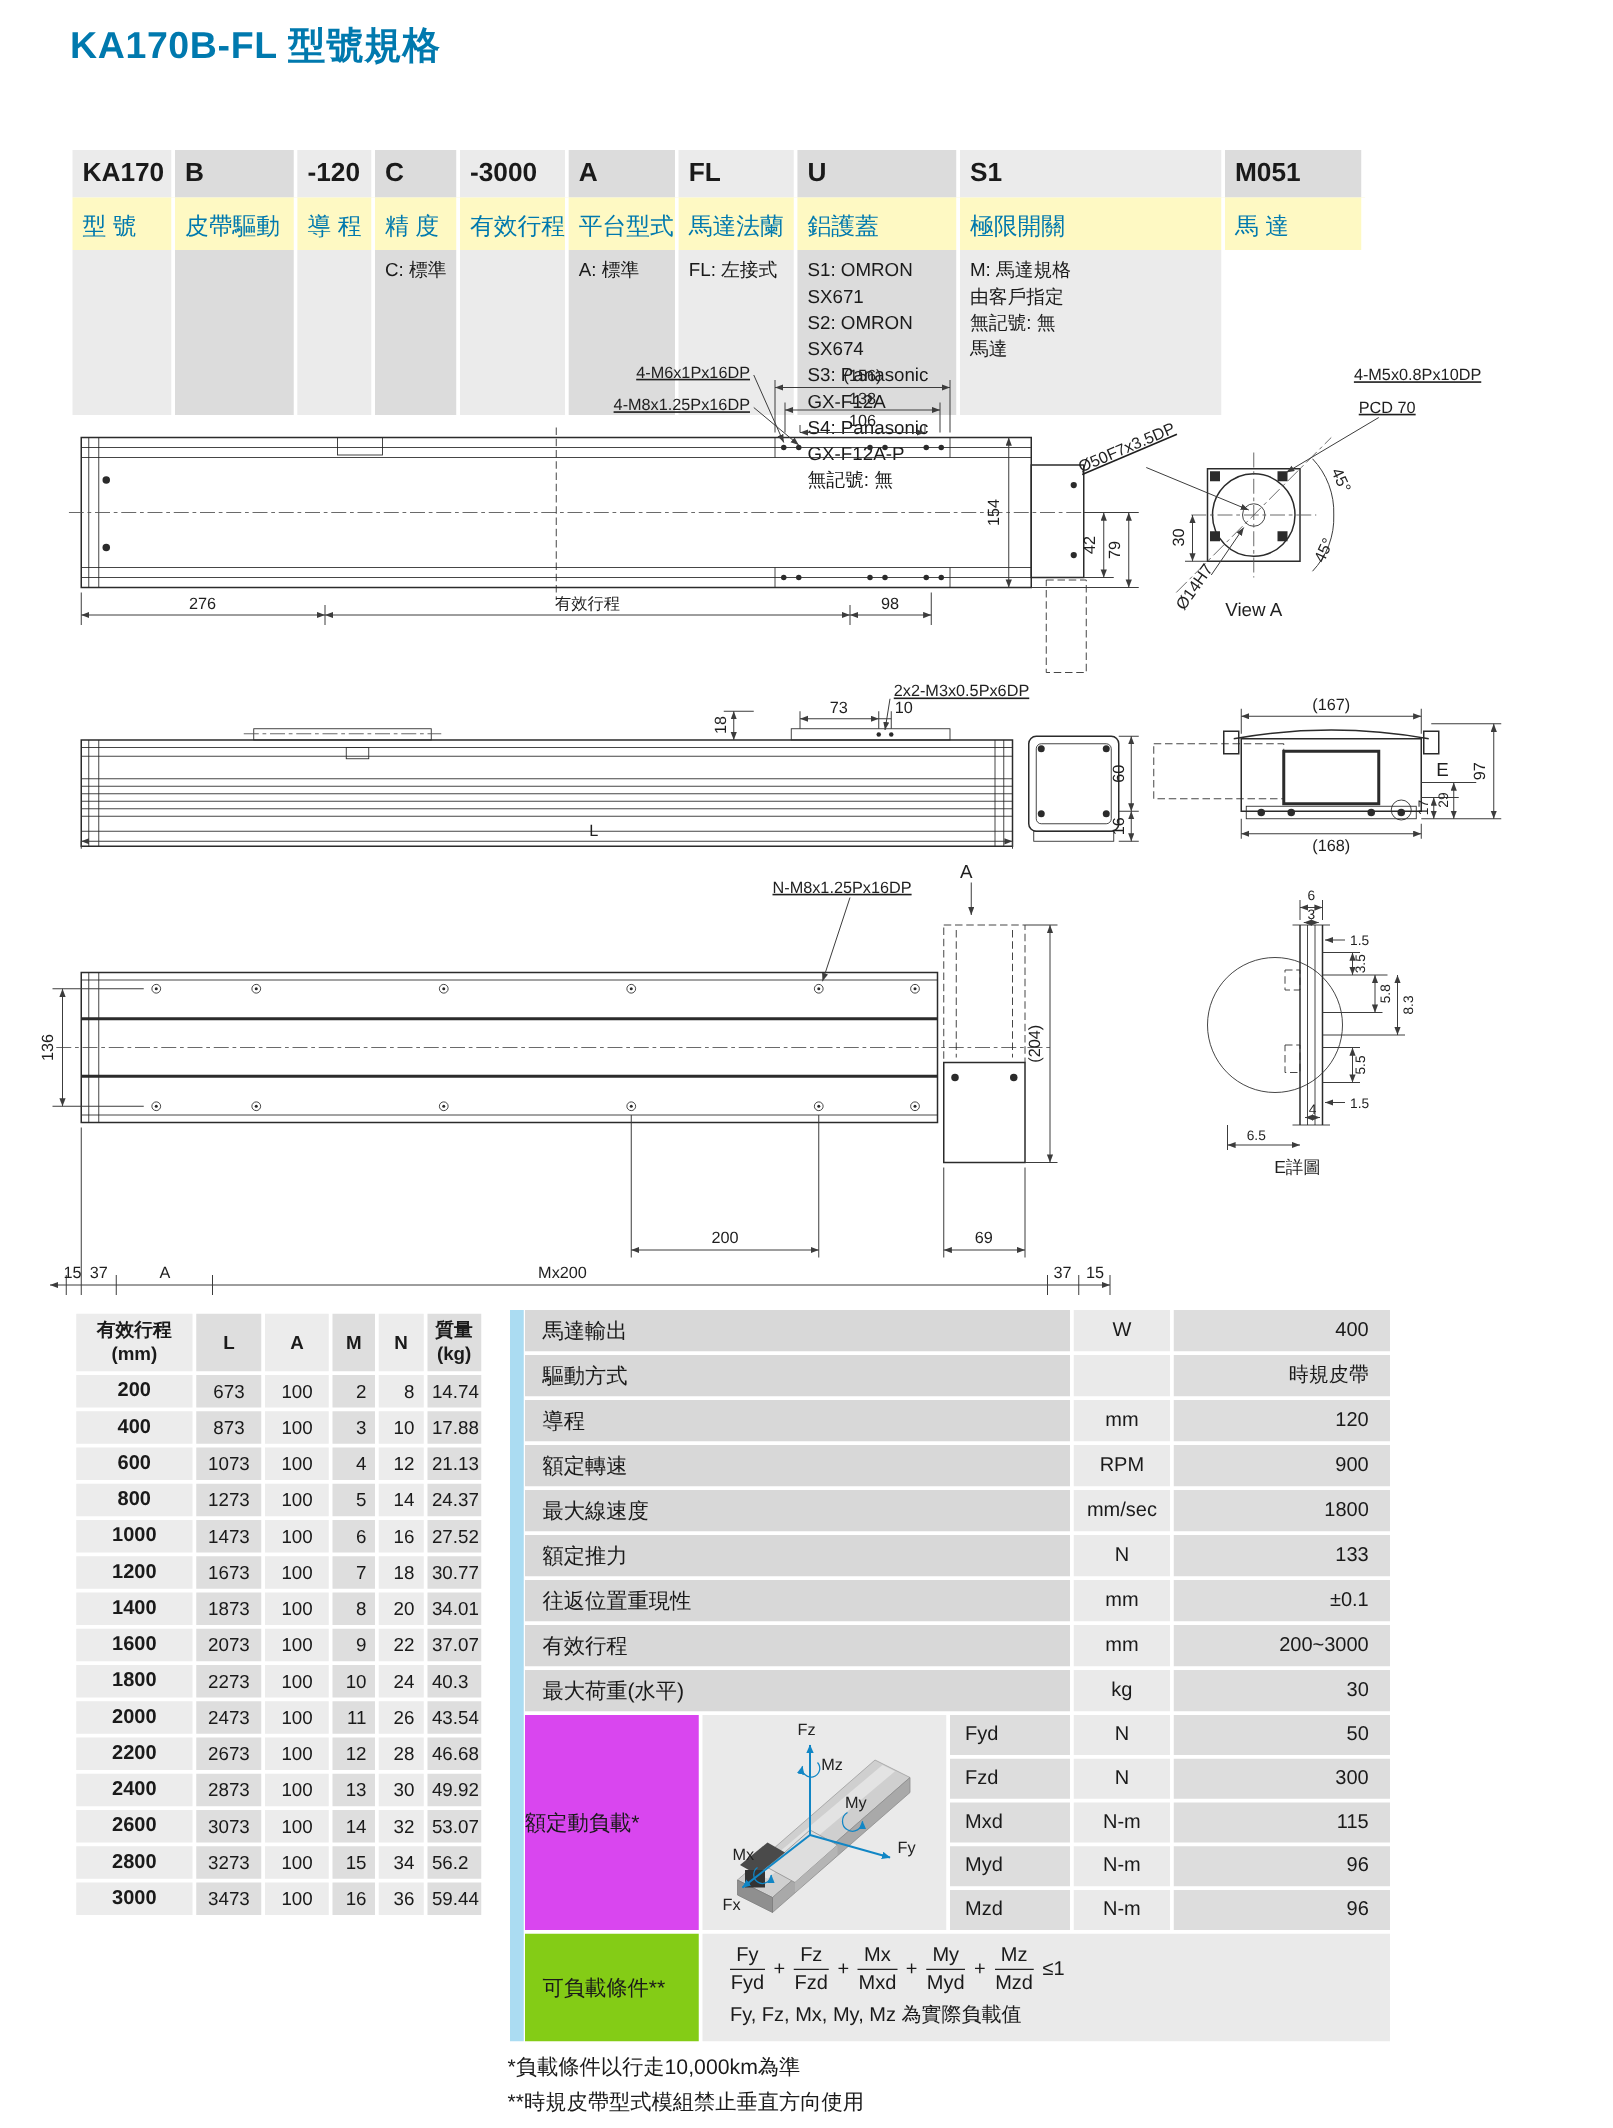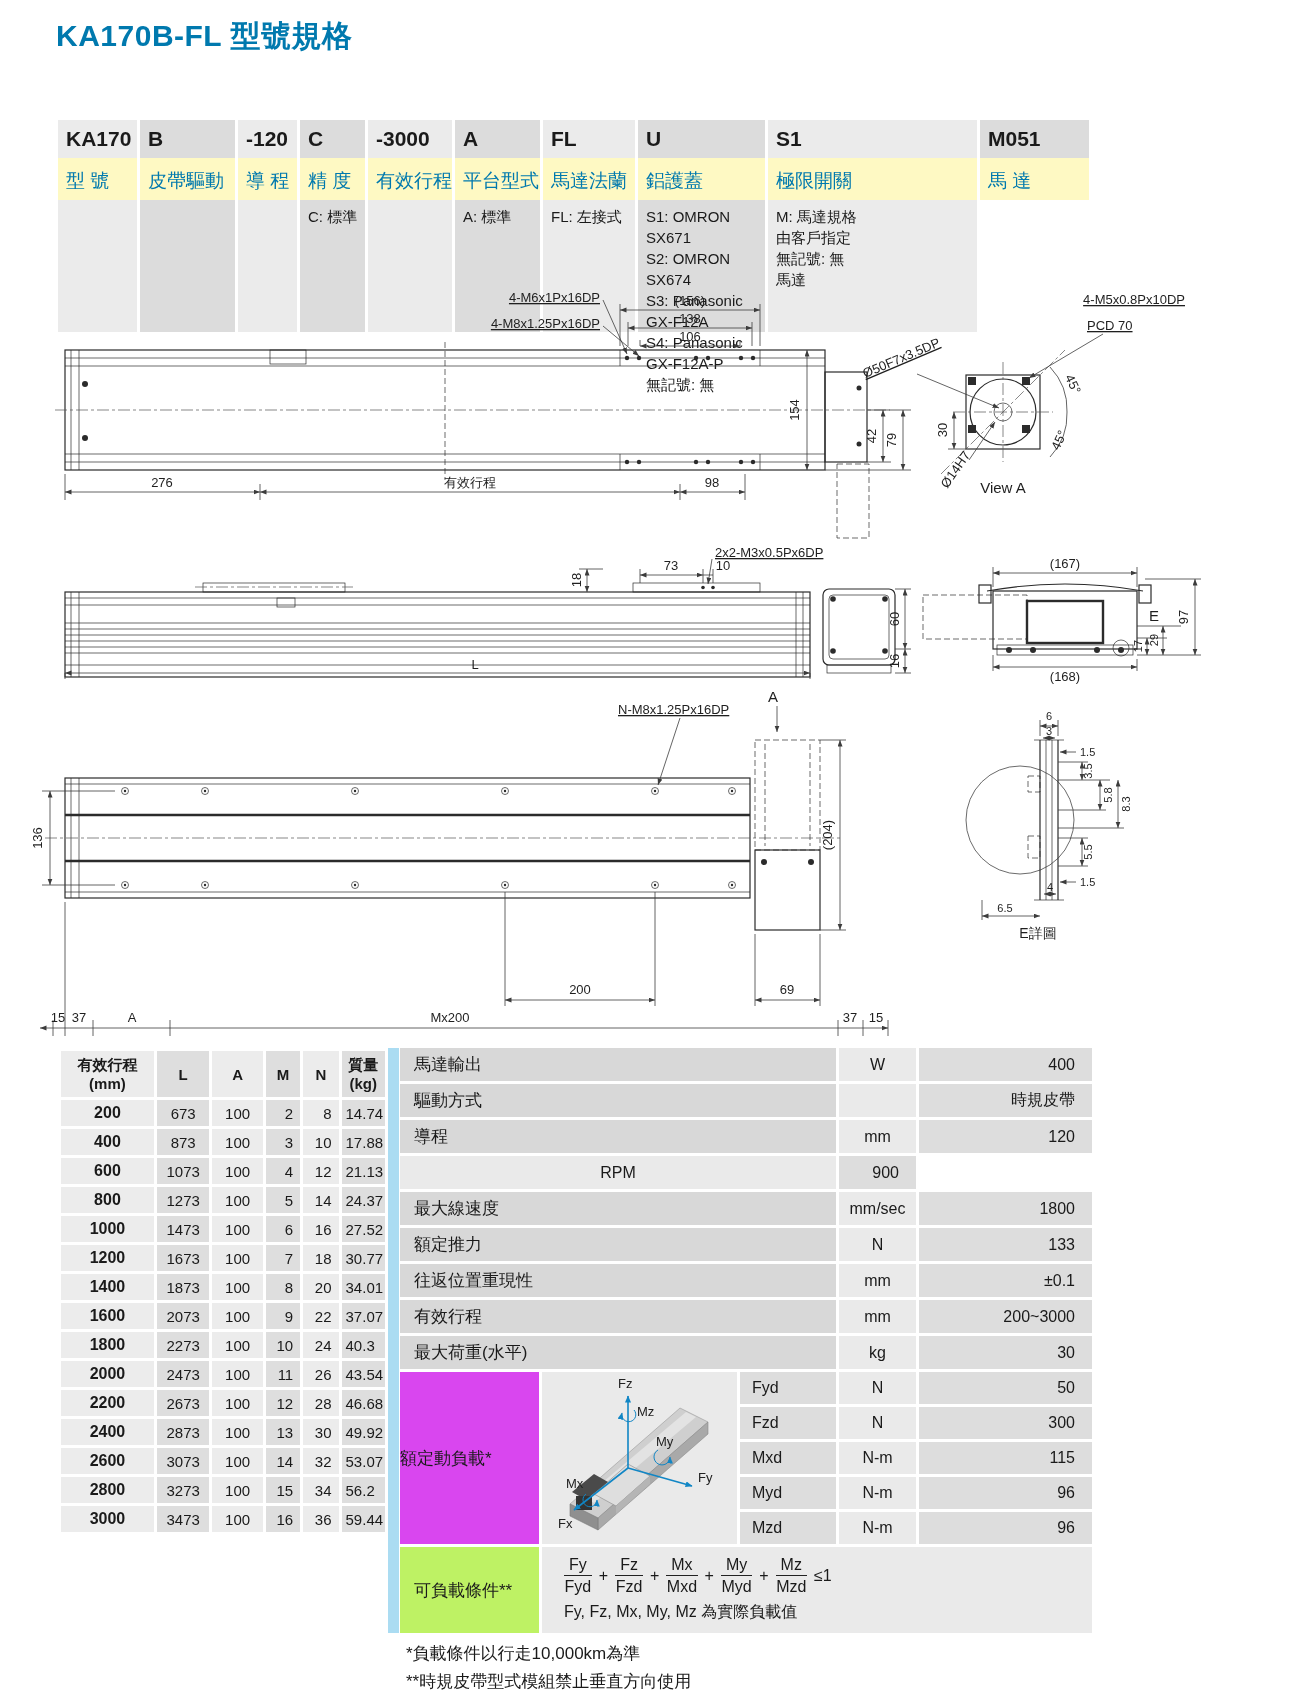--- a/index.html
+++ b/index.html
@@ -43,35 +43,35 @@
   .dimtbl th{height:46px;font-weight:bold;white-space:pre-line;text-align:center;vertical-align:middle;line-height:19px;}
   .dimtbl td{height:26px;vertical-align:middle;}
   .dimtbl th:nth-child(odd),.dimtbl td:nth-child(odd){background:#ececec;}
   .dimtbl th:nth-child(even),.dimtbl td:nth-child(even){background:#dedede;}
   .dimtbl td:nth-child(1){text-align:center;font-weight:bold;font-size:16px;}
   .dimtbl td:nth-child(2),.dimtbl td:nth-child(3){text-align:center;}
   .dimtbl td:nth-child(4),.dimtbl td:nth-child(5){text-align:right;padding-right:7px;}
   .dimtbl td:nth-child(6){text-align:left;padding-left:4px;}
 
   
-  .spec{position:absolute;left:388px;top:1048px;width:704px;border-radius:26px;}
+  .spec{position:absolute;left:408px;top:1048px;width:704px;border-radius:26px;}
   .cyanbar{position:absolute;left:0;top:0;width:11px;height:585px;background:#abdcf2;}
   .spec-inner{margin-left:12px;width:692px;display:flex;flex-direction:column;gap:3px;}
   .spec-row{display:grid;grid-template-columns:436px 77px 173px;gap:3px;height:33px;}
   .spec-row .sl{background:#d8d8d8;display:flex;align-items:center;padding-left:14px;font-size:17px;box-sizing:border-box;}
   .spec-row .su{background:#eaeaea;display:flex;align-items:center;justify-content:center;font-size:16px;}
   .spec-row .sv{background:#dddddd;display:flex;align-items:center;justify-content:flex-end;padding-right:17px;font-size:16px;box-sizing:border-box;}
   .dyn{display:grid;grid-template-columns:139px 195px 96px 77px 173px;gap:3px;grid-auto-rows:32px;}
   .dyn .dlabel{grid-row:1/6;grid-column:1;background:#d946ef;display:flex;align-items:center;font-size:17px;box-sizing:border-box;}
   .dyn .dimg{grid-row:1/6;grid-column:2;background:#eaeaea;overflow:hidden;}
   .dyn .dn{background:#dddddd;display:flex;align-items:center;padding-left:12px;font-size:16px;box-sizing:border-box;}
   .dyn .du{background:#eaeaea;display:flex;align-items:center;justify-content:center;font-size:16px;}
   .dyn .dv{background:#dddddd;display:flex;align-items:center;justify-content:flex-end;padding-right:17px;font-size:16px;box-sizing:border-box;}
   .cond{display:grid;grid-template-columns:139px 550px;gap:3px;height:86px;}
-  .cond .clabel{background:#bef264;display:flex;align-items:center;padding-left:14px;font-size:17px;box-sizing:border-box;}
+  .cond .clabel{background:#84cc16;display:flex;align-items:center;padding-left:14px;font-size:17px;box-sizing:border-box;}
   .cond .cbody{background:#eaeaea;padding:8px 0 0 22px;box-sizing:border-box;}
   .formula-row{display:flex;align-items:center;font-size:16px;}
   .fterms{display:flex;align-items:center;}
   .term{display:flex;align-items:center;}
   .plus{margin:0 7px;font-size:16px;}
   .term:nth-of-type(1) .plus{display:none;}
   .frac{display:inline-flex;flex-direction:column;align-items:center;line-height:19px;}
   .num{border-bottom:1.5px solid #222;padding:0 5px 1px;}
   .den{padding-top:1px;}
   .suffix{margin-left:7px;font-size:16px;}
@@ -647,20 +647,21 @@
             <div class="sv">時規皮帶</div>
           </div>
 
           <div class="spec-row">
             <div class="sl">導程</div>
             <div class="su">mm</div>
             <div class="sv">120</div>
           </div>
 
           <div class="spec-row">
+            <div class="sl">額定轉速</div>
             <div class="su">RPM</div>
             <div class="sv">900</div>
           </div>
 
           <div class="spec-row">
             <div class="sl">最大線速度</div>
             <div class="su">mm/sec</div>
             <div class="sv">1800</div>
           </div>
 

